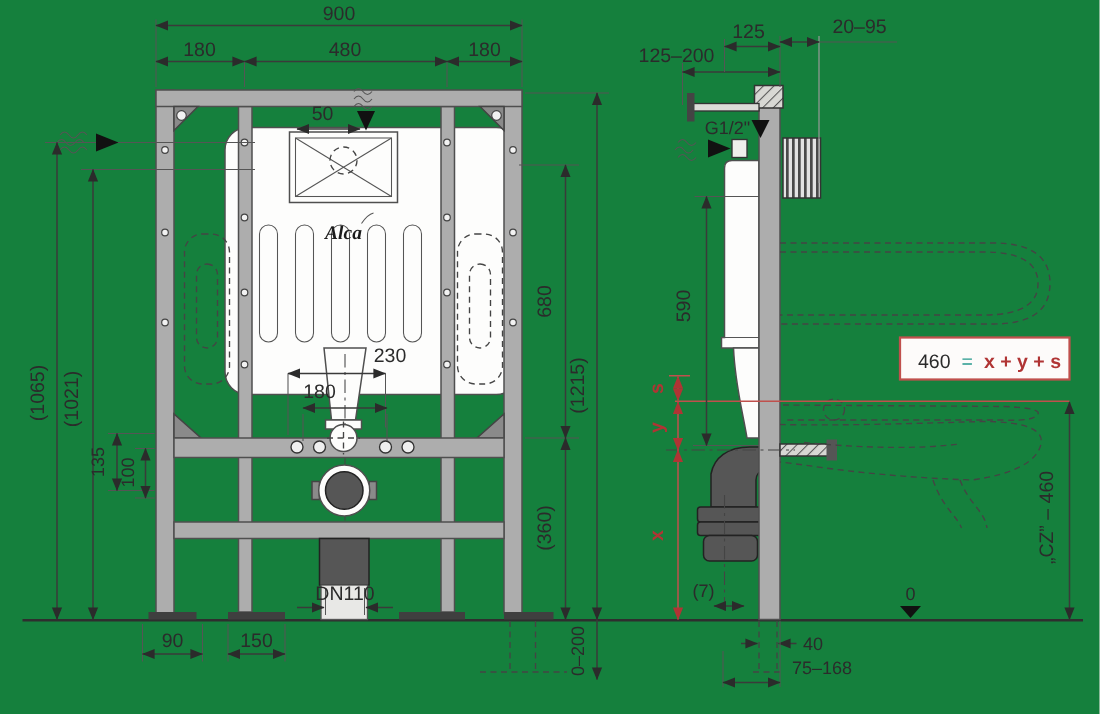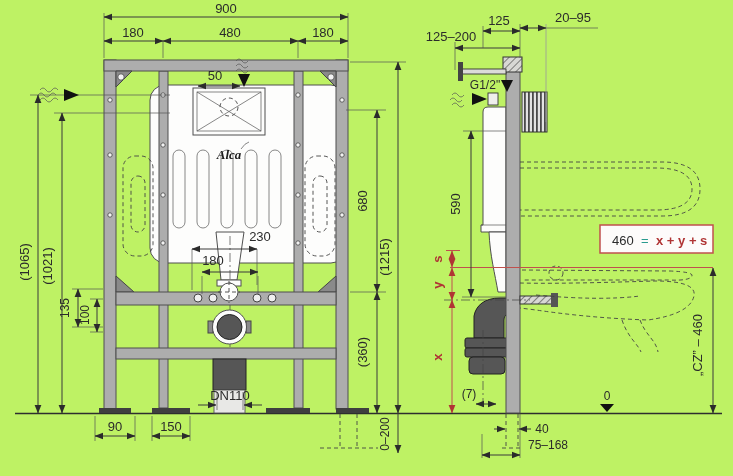--- a/index.html
+++ b/index.html
@@ -1,18 +1,18 @@
 <!DOCTYPE html>
 <html><head>
 <meta charset="utf-8">
 <style>
   html,body{margin:0;padding:0;background:#e9e7e3;}
   .canvas{
     position:relative;width:733px;height:476px;margin:0 auto;
-    background:#bef264;overflow:hidden;
+    background:#15803d;overflow:hidden;
     font-family:"Liberation Sans", sans-serif;
   }
   svg{display:block}
   .dim{font:13px "Liberation Sans", sans-serif;fill:#2b2b2b;}
   .dim-sm{font:12px "Liberation Sans", sans-serif;fill:#2b2b2b;}
   .mid{text-anchor:middle;}
   .logo{font:italic bold 13px "Liberation Serif", serif;fill:#1c1c1c;text-anchor:middle;}
   .red{fill:#b03434;font-weight:bold;}
   .teal{fill:#2a9b8f;}
   .frm{fill:#adadad;stroke:#4f4f4f;stroke-width:1;}

